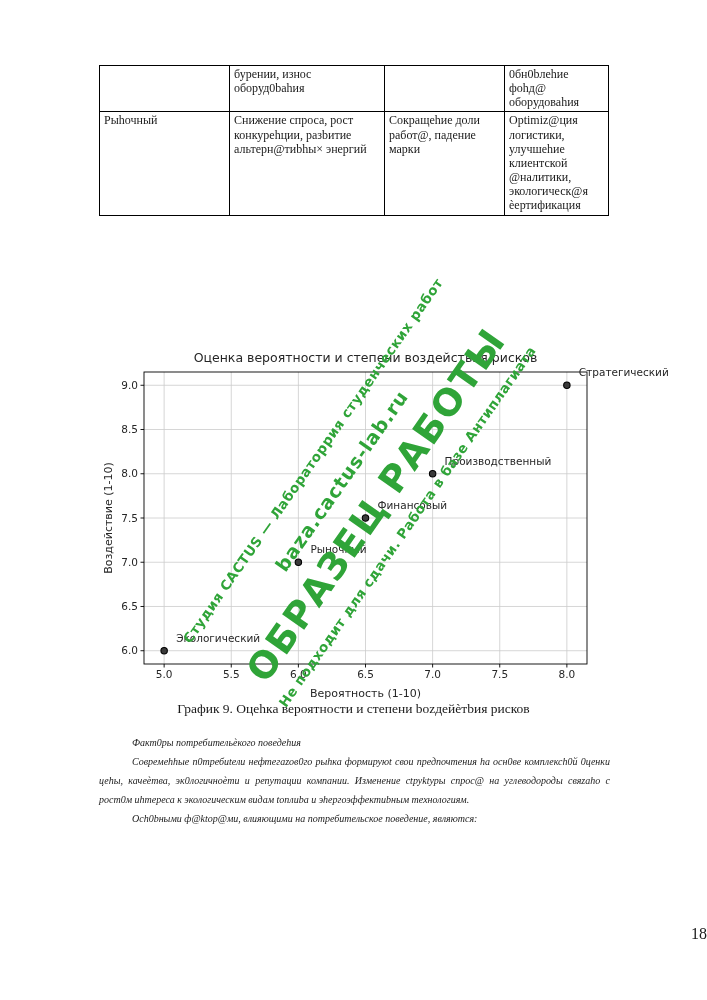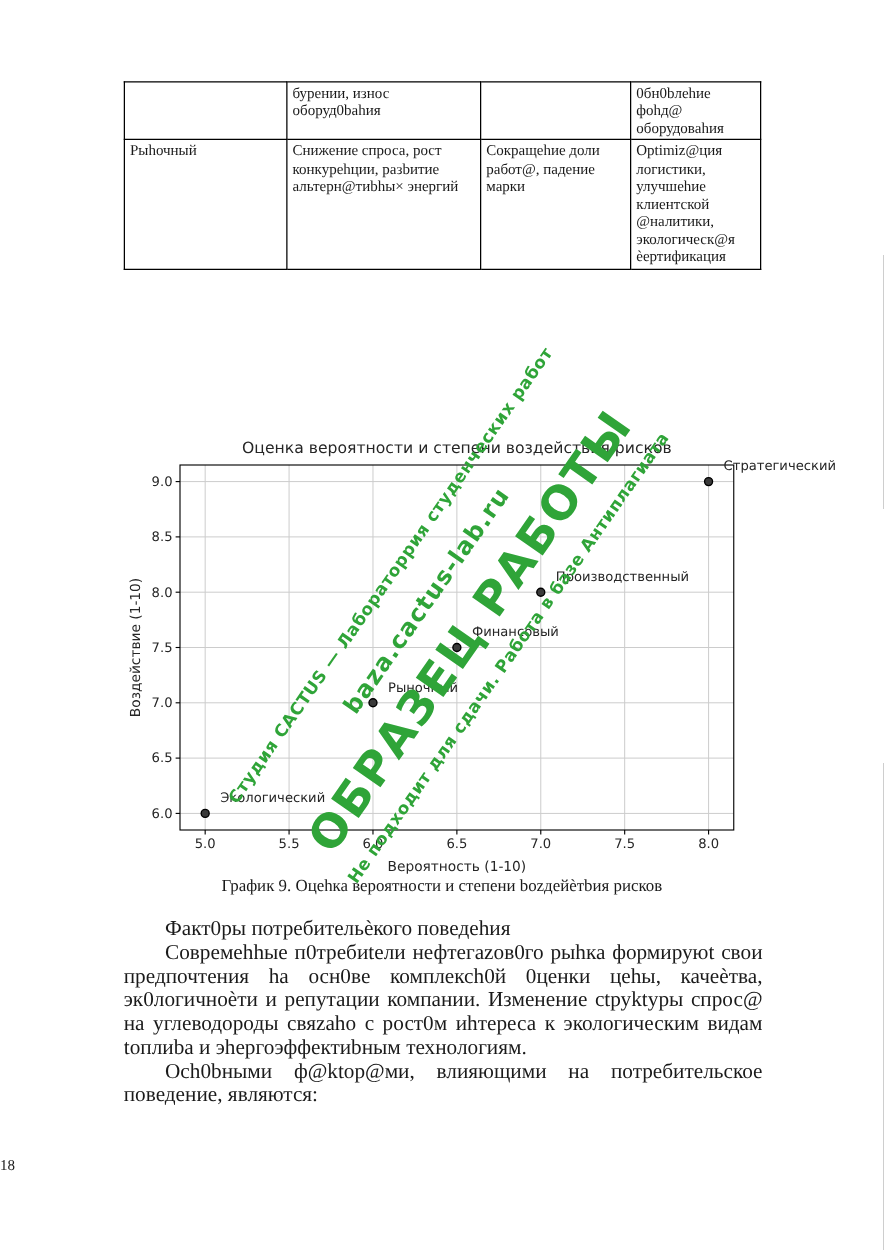--- a/index.html
+++ b/index.html
@@ -24,24 +24,24 @@
   .watermark{position:absolute;left:110px;top:428px;width:500px;z-index:5;text-align:center;
              transform:rotate(-55deg);transform-origin:center center;pointer-events:none;
              font-family:"DejaVu Sans",sans-serif;}
   .wm-l1{font-size:13.5px;font-weight:600;letter-spacing:.5px;margin:0 0 16px 0;}
   .wm-l2{font-size:19px;font-weight:bold;letter-spacing:1px;margin:0 0 10px 0;}
   .wm-l3{font-size:37px;font-weight:bold;letter-spacing:2px;margin:0 0 8px 0;white-space:nowrap;}
   .wm-l4{font-size:13.5px;font-weight:bold;letter-spacing:.4px;margin:0;}
 
   
   .caption{position:absolute;left:0;top:701px;width:707px;text-align:center;font-size:13.5px;}
-  .body-text{position:absolute;left:99px;top:733px;width:511px;font-size:17px;line-height:19px;
-             text-align:justify;}
+  .body-text{position:absolute;left:99px;top:733px;width:511px;font-size:10px;line-height:19px;
+             text-align:justify;font-style:italic;}
   .body-text p{margin:0;text-indent:33px;}
-  .page-number{position:absolute;left:0;top:925px;width:707px;text-align:left;font-size:12px;}
+  .page-number{position:absolute;left:0;top:925px;width:707px;text-align:right;font-size:16px;}
 </style>
 </head>
 <body>
 
 <div class="page">
 
   <table class="risk-table">
     <colgroup>
         <col class="c1">
         <col class="c2">

